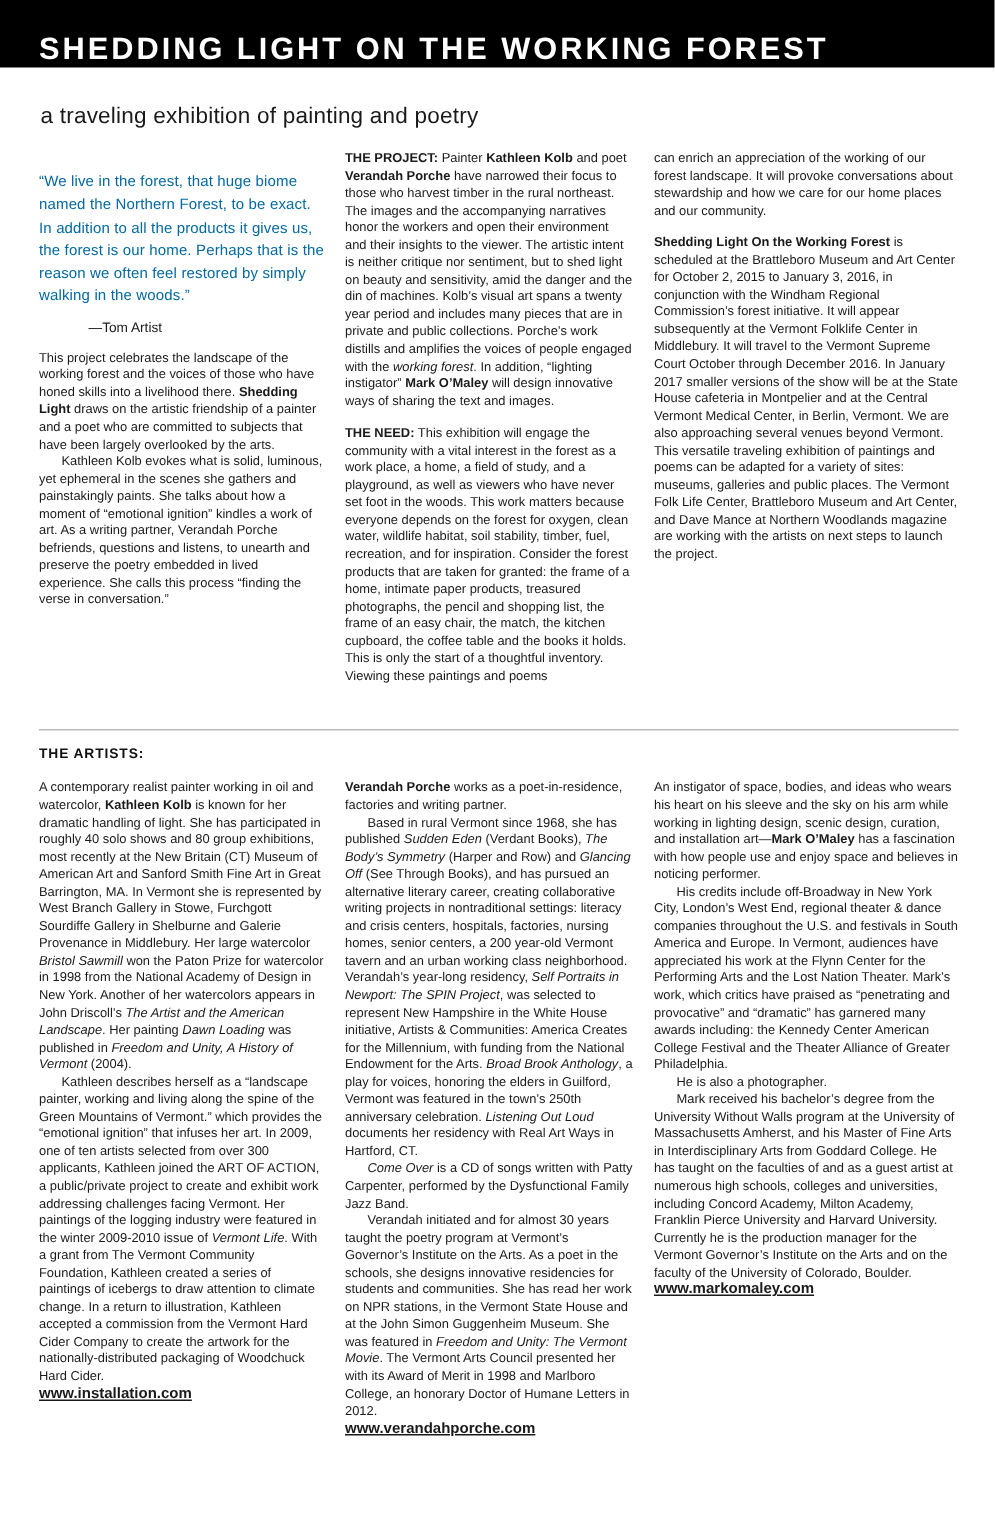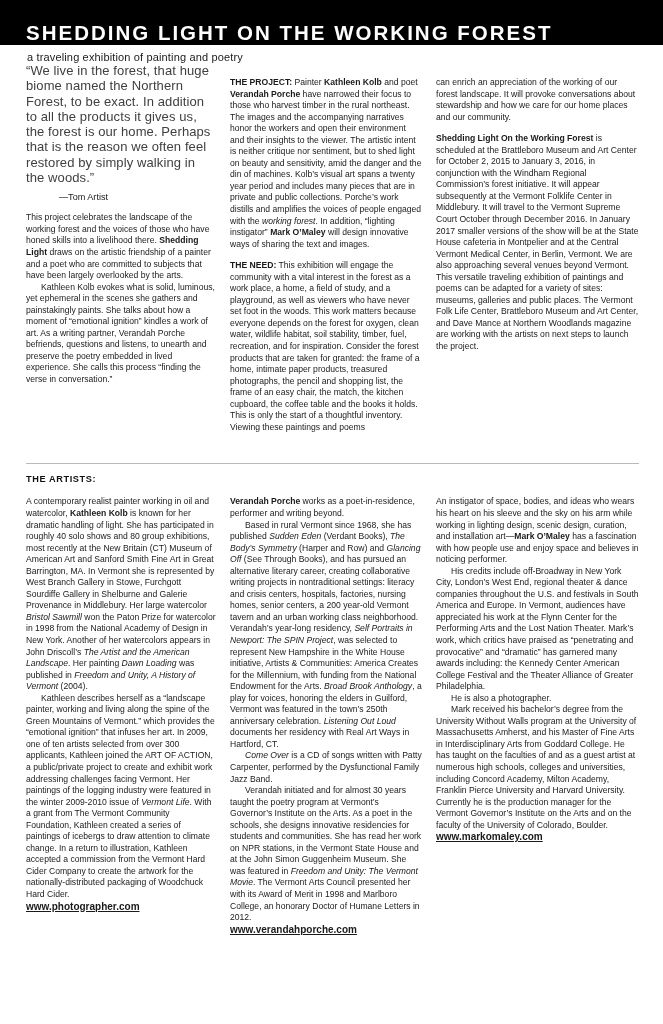--- a/index.html
+++ b/index.html
@@ -35,24 +35,24 @@
   .header-title {
     color: #ffffff;
     font-size: 20.5px;
     font-weight: bold;
     letter-spacing: 2.0px;
     margin-left: 26px;
     line-height: 1.0;
     white-space: nowrap;
   }
   .subtitle {
-    font-size: 11px;
+    font-size: 15px;
     color: #1a1a1a;
     margin-left: 27px;
-    margin-top: 6px;
+    margin-top: 24px;
     letter-spacing: 0.15px;
   }
 
   
   .cols {
     display: flex;
     padding: 0 24px 0 26px;
     box-sizing: border-box;
     gap: 0;
   }
@@ -70,23 +70,24 @@
     text-align: left;
     color: #1a1a1a;
   }
   .indent { text-indent: 15px; }
   .gap { margin-top: 10px; }
   b, strong { font-weight: bold; }
   i, em { font-style: italic; }
 
   
   .quote {
-    font-size: 13px;
+    font-size: 10px;
     line-height: 15.3px;
-    color: #404040;
+    color: #0369a1;
+    margin-top: 28px;
     letter-spacing: 0.1px;
   }
   .quote-attrib {
     font-size: 9.1px;
     margin-top: 7px;
     margin-left: 33px;
     color: #1a1a1a;
   }
 
   
@@ -150,25 +151,25 @@
 
   <hr class="divider" style="margin-top:30px">
 
   <div class="artists-head">THE ARTISTS:</div>
 
   <div class="cols" style="margin-top:12px">
 
     <div class="col col-a">
       <p><span>A contemporary realist painter working in oil and watercolor, </span><b>Kathleen Kolb</b><span> is known for her dramatic handling of light.  She has participated in roughly 40 solo shows and 80 group exhibitions, most recently at the New Britain (CT) Museum of American Art and Sanford Smith Fine Art in Great Barrington, MA. In Vermont she is represented by West Branch Gallery in Stowe, Furchgott Sourdiffe Gallery in Shelburne and Galerie Provenance in Middlebury. Her large watercolor </span><i>Bristol Sawmill</i><span> won the Paton Prize for watercolor in 1998 from the National Academy of Design in New York. Another of her watercolors appears in John Driscoll’s </span><i>The Artist and the American Landscape</i><span>. Her painting </span><i>Dawn Loading</i><span> was published in </span><i>Freedom and Unity, A History of Vermont</i><span> (2004).</span></p>
       <p class="indent"><span>Kathleen describes herself as a “landscape painter, working and living along the spine of the Green Mountains of Vermont.” which provides the “emotional ignition” that infuses her art. In 2009, one of ten artists selected from over 300 applicants, Kathleen joined the ART OF ACTION, a public/private project to create and exhibit work addressing challenges facing Vermont. Her paintings of the logging industry were featured in the winter 2009-2010 issue of </span><i>Vermont Life</i><span>. With a grant from The Vermont Community Foundation, Kathleen created a series of paintings of icebergs to draw attention to climate change. In a return to illustration, Kathleen accepted a commission from the Vermont Hard Cider Company to create the artwork for the nationally-distributed packaging of Woodchuck Hard Cider.</span></p>
-      <div class="website">www.photographer.com</div>
+      <div class="website">www.installation.com</div>
     </div>
 
     <div class="col col-b">
-      <p><b>Verandah Porche</b><span> works as a poet-in-residence, performer and writing beyond.</span></p>
+      <p><b>Verandah Porche</b><span> works as a poet-in-residence, factories and writing partner.</span></p>
       <p class="indent"><span>Based in rural Vermont since 1968, she has published </span><i>Sudden Eden</i><span> (Verdant Books), </span><i>The Body’s Symmetry</i><span> (Harper and Row) and </span><i>Glancing Off</i><span> (See Through Books), and has pursued an alternative literary career, creating collaborative writing projects in nontraditional settings: literacy and crisis centers, hospitals, factories, nursing homes, senior centers, a 200 year-old Vermont tavern and an urban working class neighborhood. Verandah’s year-long residency, </span><i>Self Portraits in Newport: The SPIN Project</i><span>, was selected to represent New Hampshire in the White House initiative, Artists &amp; Communities: America Creates for the Millennium, with funding from the National Endowment for the Arts. </span><i>Broad Brook Anthology</i><span>, a play for voices, honoring the elders in Guilford, Vermont was featured in the town’s 250th anniversary celebration. </span><i>Listening Out Loud</i><span> documents her residency with Real Art Ways in Hartford, CT.</span></p>
       <p class="indent"><i>Come Over</i><span> is a CD of songs written with Patty Carpenter, performed by the Dysfunctional Family Jazz Band.</span></p>
       <p class="indent"><span>Verandah initiated and for almost 30 years taught the poetry program at Vermont’s Governor’s Institute on the Arts. As a poet in the schools, she designs innovative residencies for students and communities. She has read her work on NPR stations, in the Vermont State House and at the John Simon Guggenheim Museum. She was featured in </span><i>Freedom and Unity: The Vermont Movie</i><span>. The Vermont Arts Council presented her with its Award of Merit in 1998 and Marlboro College, an honorary Doctor of Humane Letters in 2012.</span></p>
       <div class="website">www.verandahporche.com</div>
     </div>
 
     <div class="col col-c">
       <p><span>An instigator of space, bodies, and ideas who wears his heart on his sleeve and the sky on his arm while working in lighting design, scenic design, curation, and installation art—</span><b>Mark O’Maley</b><span> has a fascination with how people use and enjoy space and believes in noticing performer.</span></p>
       <p class="indent">His credits include off-Broadway in New York City, London’s West End, regional theater &amp; dance companies throughout the U.S. and festivals in South America and Europe. In Vermont, audiences have appreciated his work at the Flynn Center for the Performing Arts and the Lost Nation Theater. Mark’s work, which critics have praised as “penetrating and provocative” and “dramatic” has garnered many awards including: the Kennedy Center American College Festival and the Theater Alliance of Greater Philadelphia.</p>
       <p class="indent">He is also a photographer.</p>

